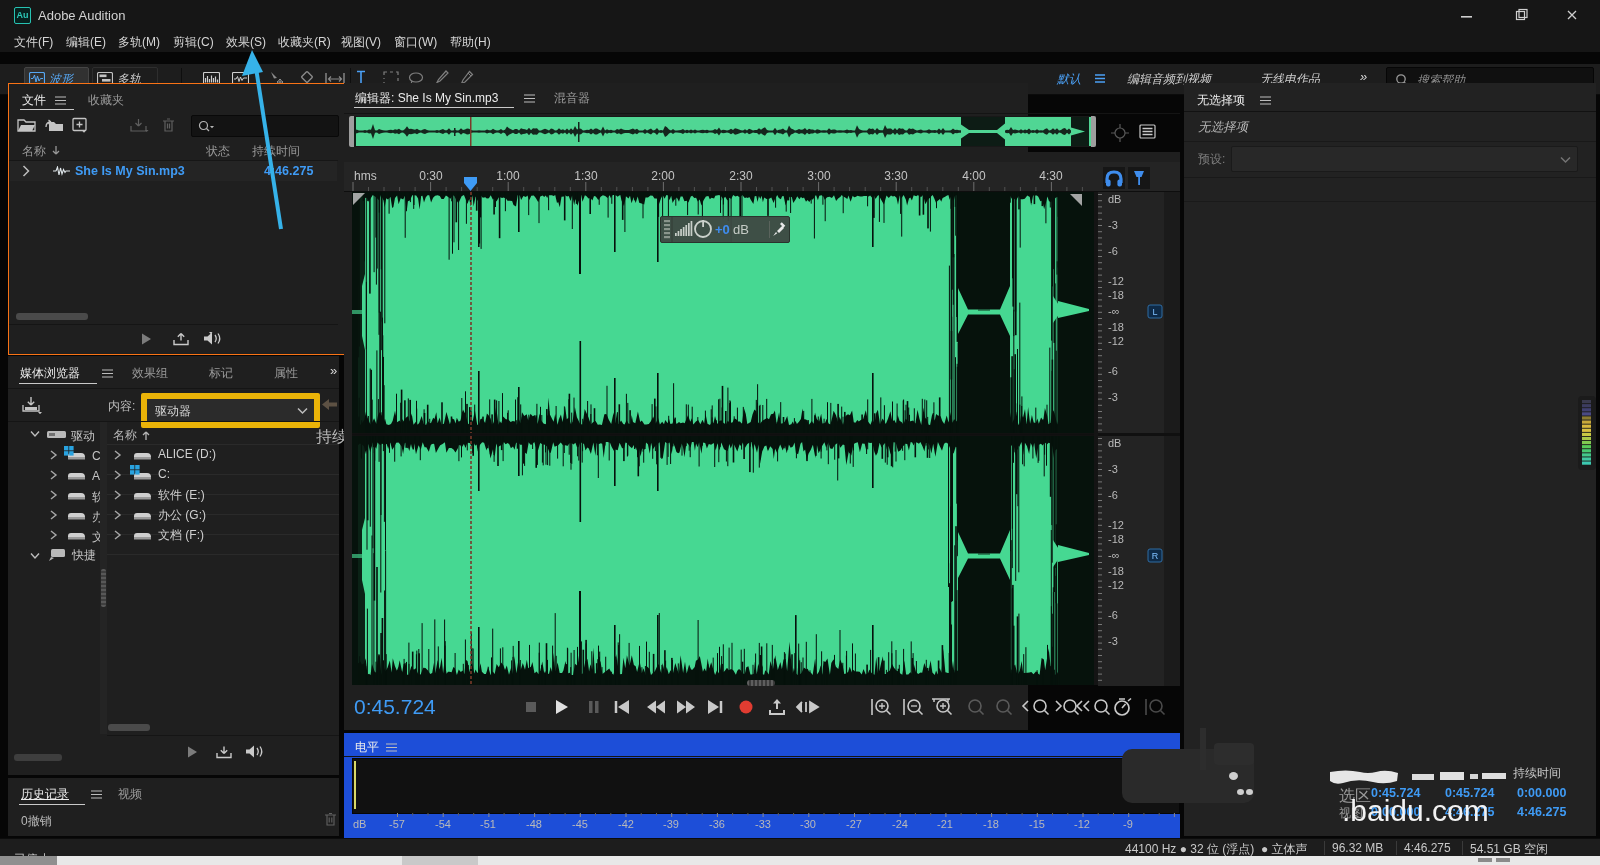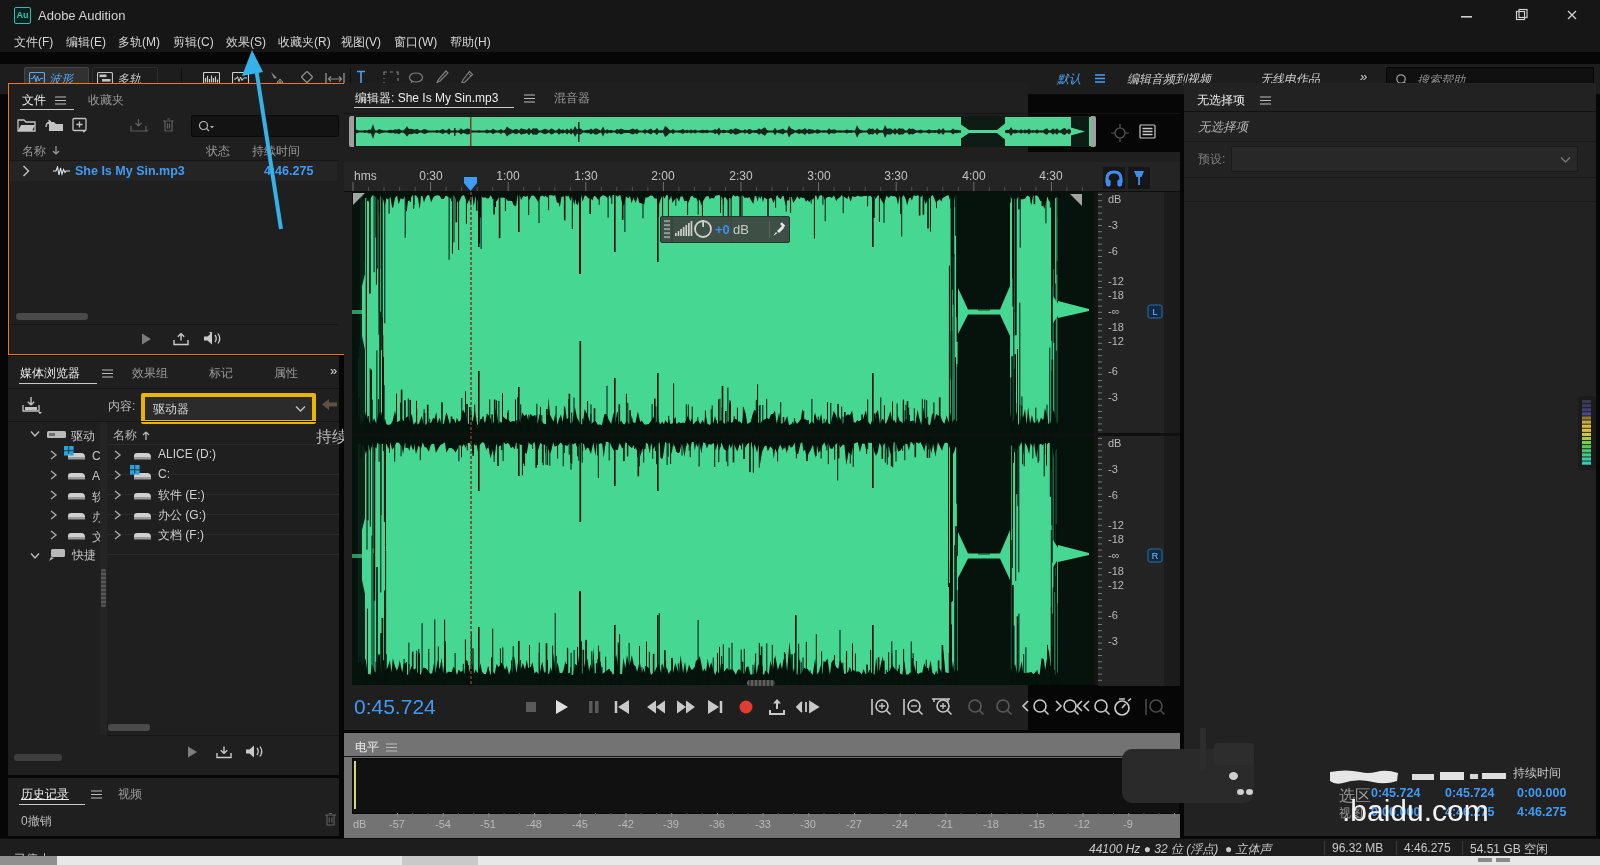--- a/index.html
+++ b/index.html
@@ -193,21 +193,21 @@
   <span class="abs" style="left:322px;top:7px;font-size:13px;color:#dadada;">»</span>
   <div class="abs" style="left:0;top:32px;width:331px;height:1px;background:#151515;"></div>
 
   <svg class="abs" style="left:14px;top:40px;" width="22" height="18">
     <path d="M9 1 V9 M9 9 l-3.2 -3.2 M9 9 l3.2 -3.2" stroke="#c4c4c4" stroke-width="1.4" fill="none"></path>
     <path d="M1 9 V15 H17 V9" stroke="#c4c4c4" stroke-width="1.3" fill="none"></path>
     <path d="M3 11 h12 v3 h-12 Z" fill="#c4c4c4"></path>
     <path d="M16 16 l4 0 l-2 2.2 Z" fill="#c4c4c4"></path>
   </svg>
   <span class="abs" style="left:100px;top:42px;font-size:12px;color:#bdbdbd;">内容:</span>
-  <div class="abs" style="left:133px;top:37px;width:167px;height:23px;background:#2b2b2b;border:4px solid #eab308;border-radius:2px;">
+  <div class="abs" style="left:133px;top:37px;width:167px;height:23px;background:#2b2b2b;border:6px solid #eab308;border-radius:2px;">
     <span class="abs" style="left:8px;top:4px;font-size:12px;color:#d6d6d6;">驱动器</span>
     <svg class="abs" style="left:150px;top:8px;" width="11" height="8">
         <path d="M1 1.5 L5.5 6 L10 1.5" stroke="#bdbdbd" stroke-width="1.5" fill="none"></path>
       </svg>
   </div>
   <svg class="abs" style="left:313px;top:42px;" width="17" height="13" opacity="0.5">
     <path d="M8 1 L1 6.5 L8 12 V8.5 H16 V4.5 H8 Z" fill="#9c8468"></path>
   </svg>
   <div class="abs" style="left:0;top:65px;width:331px;height:1px;background:#151515;"></div>
 
@@ -1580,21 +1580,21 @@
         <path d="M778 17 l3.5 -4 M775 8 h6 M784 10 l3 -2.5" stroke="#c9c9c9" stroke-width="1.6"></path>
       </g>
 <g opacity="0.35">
         <circle cx="812" cy="15" r="6" fill="none" stroke="#c9c9c9" stroke-width="1.6"></circle>
         <path d="M816.5 19.5 l4 4" stroke="#c9c9c9" stroke-width="1.6"></path>
         <path d="M802 8 v16" stroke="#c9c9c9" stroke-width="1.6"></path>
       </g>
 </svg>
 </div>
 
-<div class="panel" style="left:344px;top:733px;width:836px;height:110px;background:#737373;">
+<div class="panel" style="left:344px;top:733px;width:836px;height:110px;background:#1d4ed8;">
   <span class="abs" style="left:11px;top:6px;font-size:12px;color:#ececec;">电平</span>
   <svg class="abs" style="left:42px;top:10px;" width="11" height="9">
       <path d="M0 1 H11 M0 4.5 H11 M0 8 H11" stroke="#bdbdbd" stroke-width="1.2"></path>
     </svg>
   <div class="abs" style="left:0;top:23px;width:836px;height:1px;background:#141414;"></div>
   <div class="abs" style="left:8px;top:25px;width:826px;height:54px;background:#111111;border:1px solid #060606;">
     <div class="abs" style="left:1px;top:2px;width:2px;height:48px;background:#d8d868;"></div>
   </div>
   <svg class="abs" style="left:0px;top:80px;" width="836" height="23" viewBox="0 0 836 23">
 <text x="9" y="15" font-size="11" fill="#b9b9b9">dB</text>
@@ -1726,21 +1726,21 @@
 <rect x="4" y="45.00000000000001" width="9" height="3.2" fill="#80c850"></rect>
 <rect x="4" y="49.10000000000001" width="9" height="3.2" fill="#58c858"></rect>
 <rect x="4" y="53.20000000000001" width="9" height="3.2" fill="#48c870"></rect>
 <rect x="4" y="57.30000000000001" width="9" height="3.2" fill="#44c88a"></rect>
 <rect x="4" y="61.40000000000001" width="9" height="3.2" fill="#40c8a0"></rect>
 <rect x="4" y="65.50000000000001" width="9" height="3.2" fill="#3cc8b0"></rect>
 </svg>
 
 <div class="abs" style="left:0;top:838px;width:1600px;height:18px;background:#1d1d1d;border-top:1px solid #0c0c0c;font-size:12px;color:#c9c9c9;">
   <span class="abs" style="left:14px;top:12px;">已停止</span>
-  <span class="abs" style="left:1089px;top:2px;font-style:italic;">44100 Hz ● 32 位 (浮点)&nbsp;&nbsp;● 立体声</span>
+  <span class="abs" style="left:1125px;top:2px;">44100 Hz ● 32 位 (浮点)&nbsp;&nbsp;● 立体声</span>
   <div class="abs" style="left:1324px;top:2px;width:1px;height:14px;background:#3a3a3a;"></div>
   <span class="abs" style="left:1332px;top:2px;">96.32 MB</span>
   <div class="abs" style="left:1396px;top:2px;width:1px;height:14px;background:#3a3a3a;"></div>
   <span class="abs" style="left:1404px;top:2px;">4:46.275</span>
   <div class="abs" style="left:1462px;top:2px;width:1px;height:14px;background:#3a3a3a;"></div>
   <span class="abs" style="left:1470px;top:2px;">54.51 GB 空闲</span>
 </div>
 
 <div class="abs" style="left:0;top:856px;width:1600px;height:9px;background:#e8e8e8;">
   <div class="abs" style="left:0;top:0;width:57px;height:9px;background:#8f8f8f;"></div>

